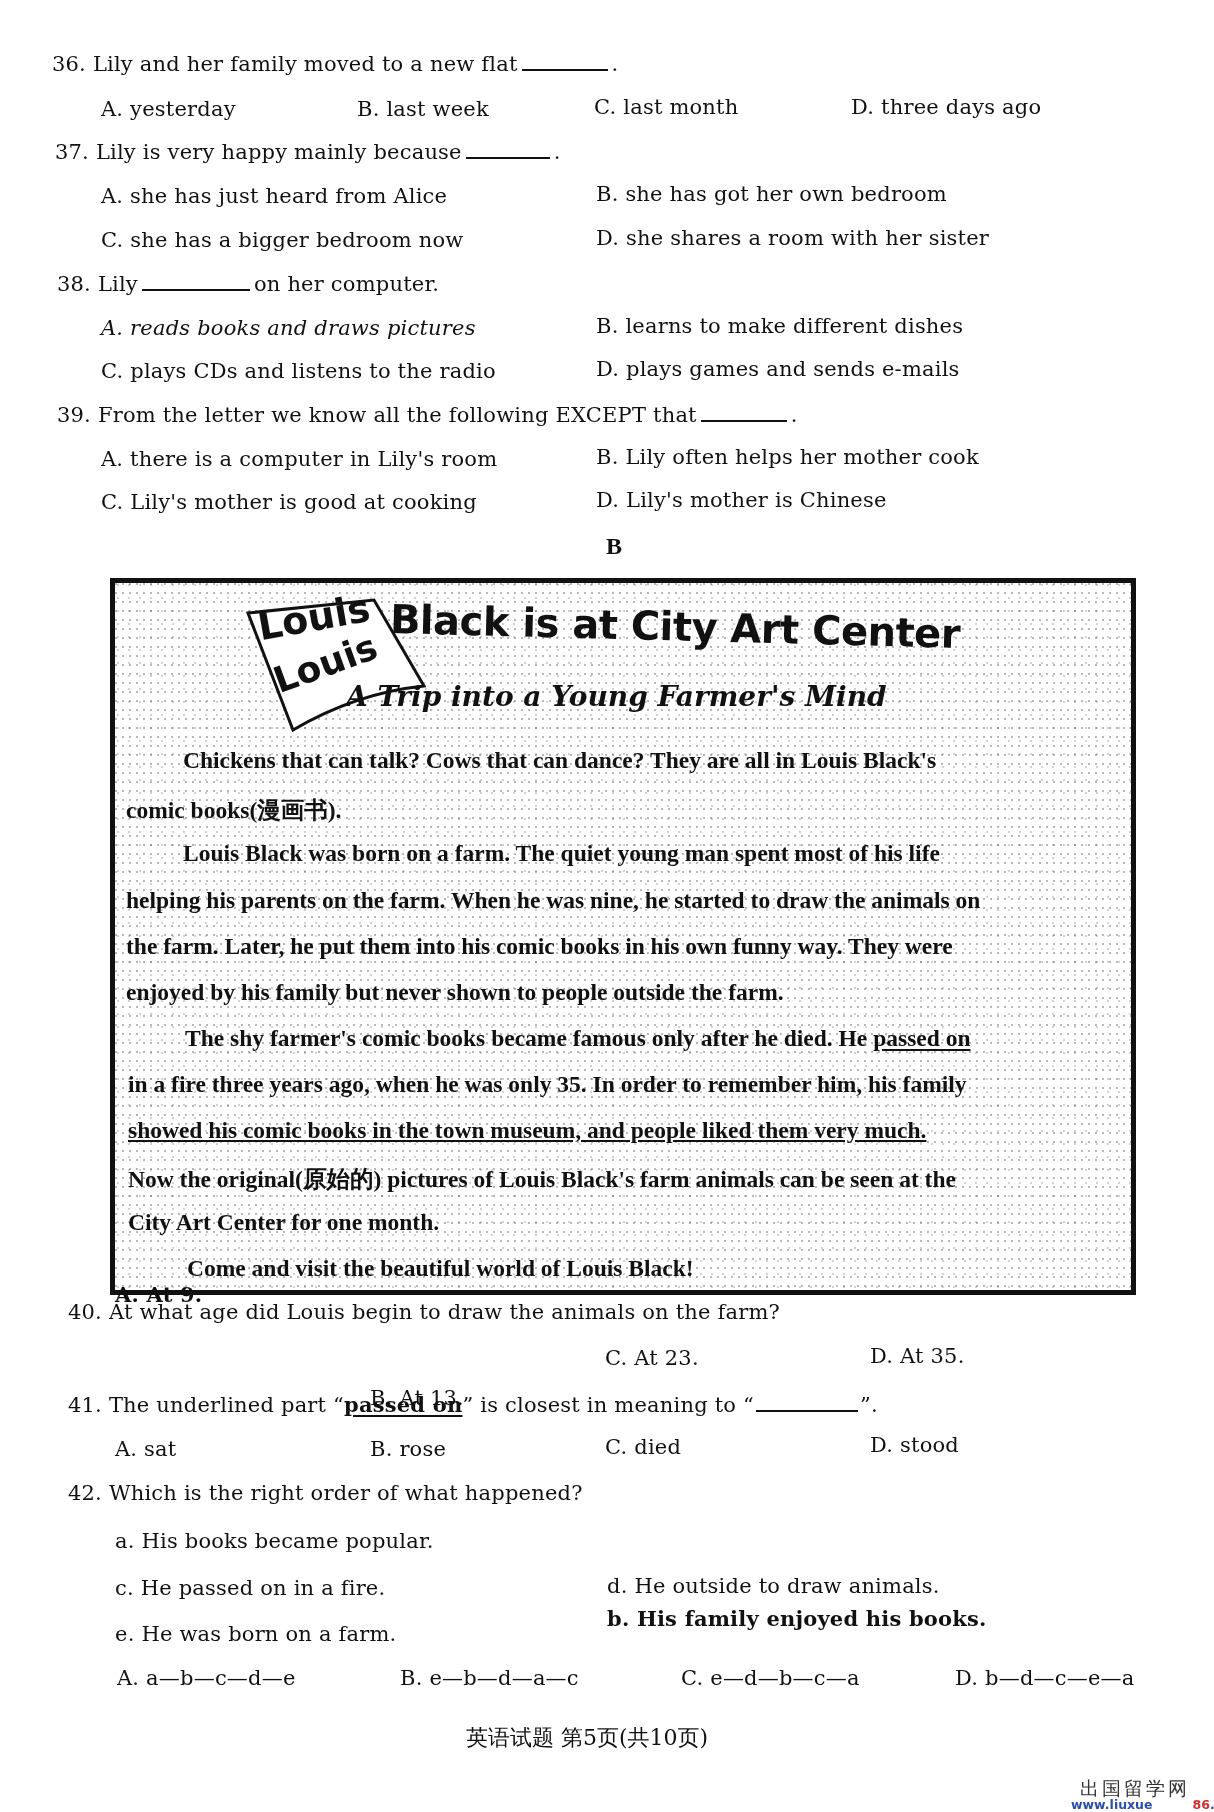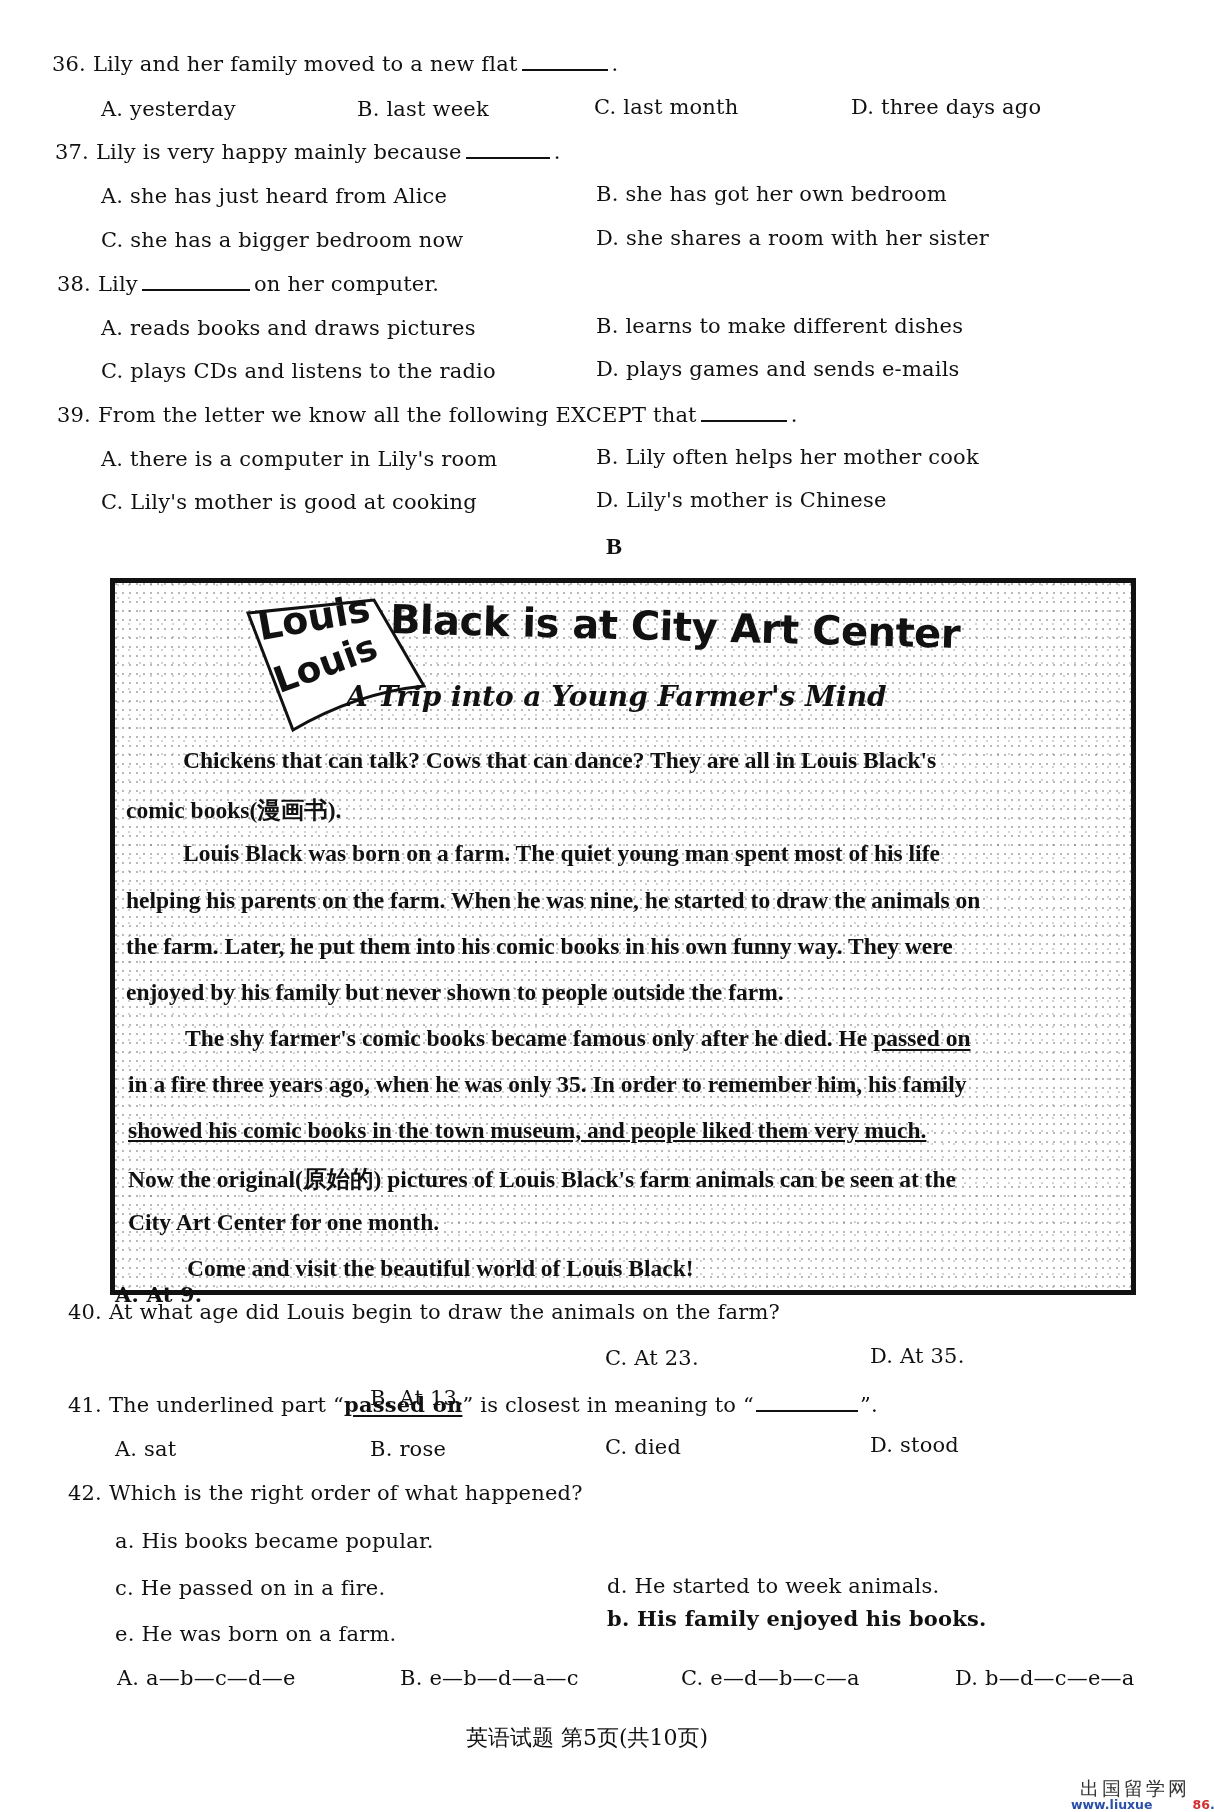--- a/index.html
+++ b/index.html
@@ -61,21 +61,21 @@
   <div class="abs q" style="left:596px; top:182px;">B. she has got her own bedroom</div>
   <div class="abs q" style="left:101px; top:228px;">C. she has a bigger bedroom now</div>
   <div class="abs q" style="left:596px; top:226px;">D. she shares a room with her sister</div>
 </div>
 
 <div>
   <div class="abs q" style="left:57px; top:272px;">
     <span>38.</span>
     <span>Lily</span><span class="blank" style="width:108px;"></span><span>on her computer.</span>
   </div>
-  <div class="abs q" style="left:101px; top:316px;">A. reads books and draws pictures</div>
+  <div class="abs q" style="left:101px; top:316px;font-style:italic;">A. reads books and draws pictures</div>
   <div class="abs q" style="left:596px; top:314px;">B. learns to make different dishes</div>
   <div class="abs q" style="left:101px; top:359px;">C. plays CDs and listens to the radio</div>
   <div class="abs q" style="left:596px; top:357px;">D. plays games and sends e-mails</div>
 </div>
 
 <div>
   <div class="abs q" style="left:57px; top:403px;">
     <span>39.</span>
     <span>From the letter we know all the following EXCEPT that</span><span class="blank" style="width:86px;"></span><span>.</span>
   </div>
@@ -136,21 +136,21 @@
 </div>
 
 <div>
   <div class="abs q" style="left:68px; top:1481px;">
     <span>42.</span>
     <span>Which is the right order of what happened?</span>
   </div>
   <div class="abs q" style="left:115px; top:1529px;">a. His books became popular.</div>
   <div class="abs q" style="left:607px; top:1606px;font-weight:bold;">b. His family enjoyed his books.</div>
   <div class="abs q" style="left:115px; top:1576px;">c. He passed on in a fire.</div>
-  <div class="abs q" style="left:607px; top:1574px;">d. He started to week animals.</div>
+  <div class="abs q" style="left:607px; top:1574px;">d. He outside to draw animals.</div>
   <div class="abs q" style="left:115px; top:1622px;">e. He was born on a farm.</div>
   <div class="abs q" style="left:117px; top:1666px;">A. a—b—c—d—e</div>
   <div class="abs q" style="left:400px; top:1666px;">B. e—b—d—a—c</div>
   <div class="abs q" style="left:681px; top:1666px;">C. e—d—b—c—a</div>
   <div class="abs q" style="left:955px; top:1666px;">D. b—d—c—e—a</div>
 </div>
 
 <div class="abs footer" style="left:466px; top:1723px;">英语试题 第5页(共10页)</div>
 
 <div class="abs wm-cn" style="left:1080px; top:1776px;">出国留学网</div>

